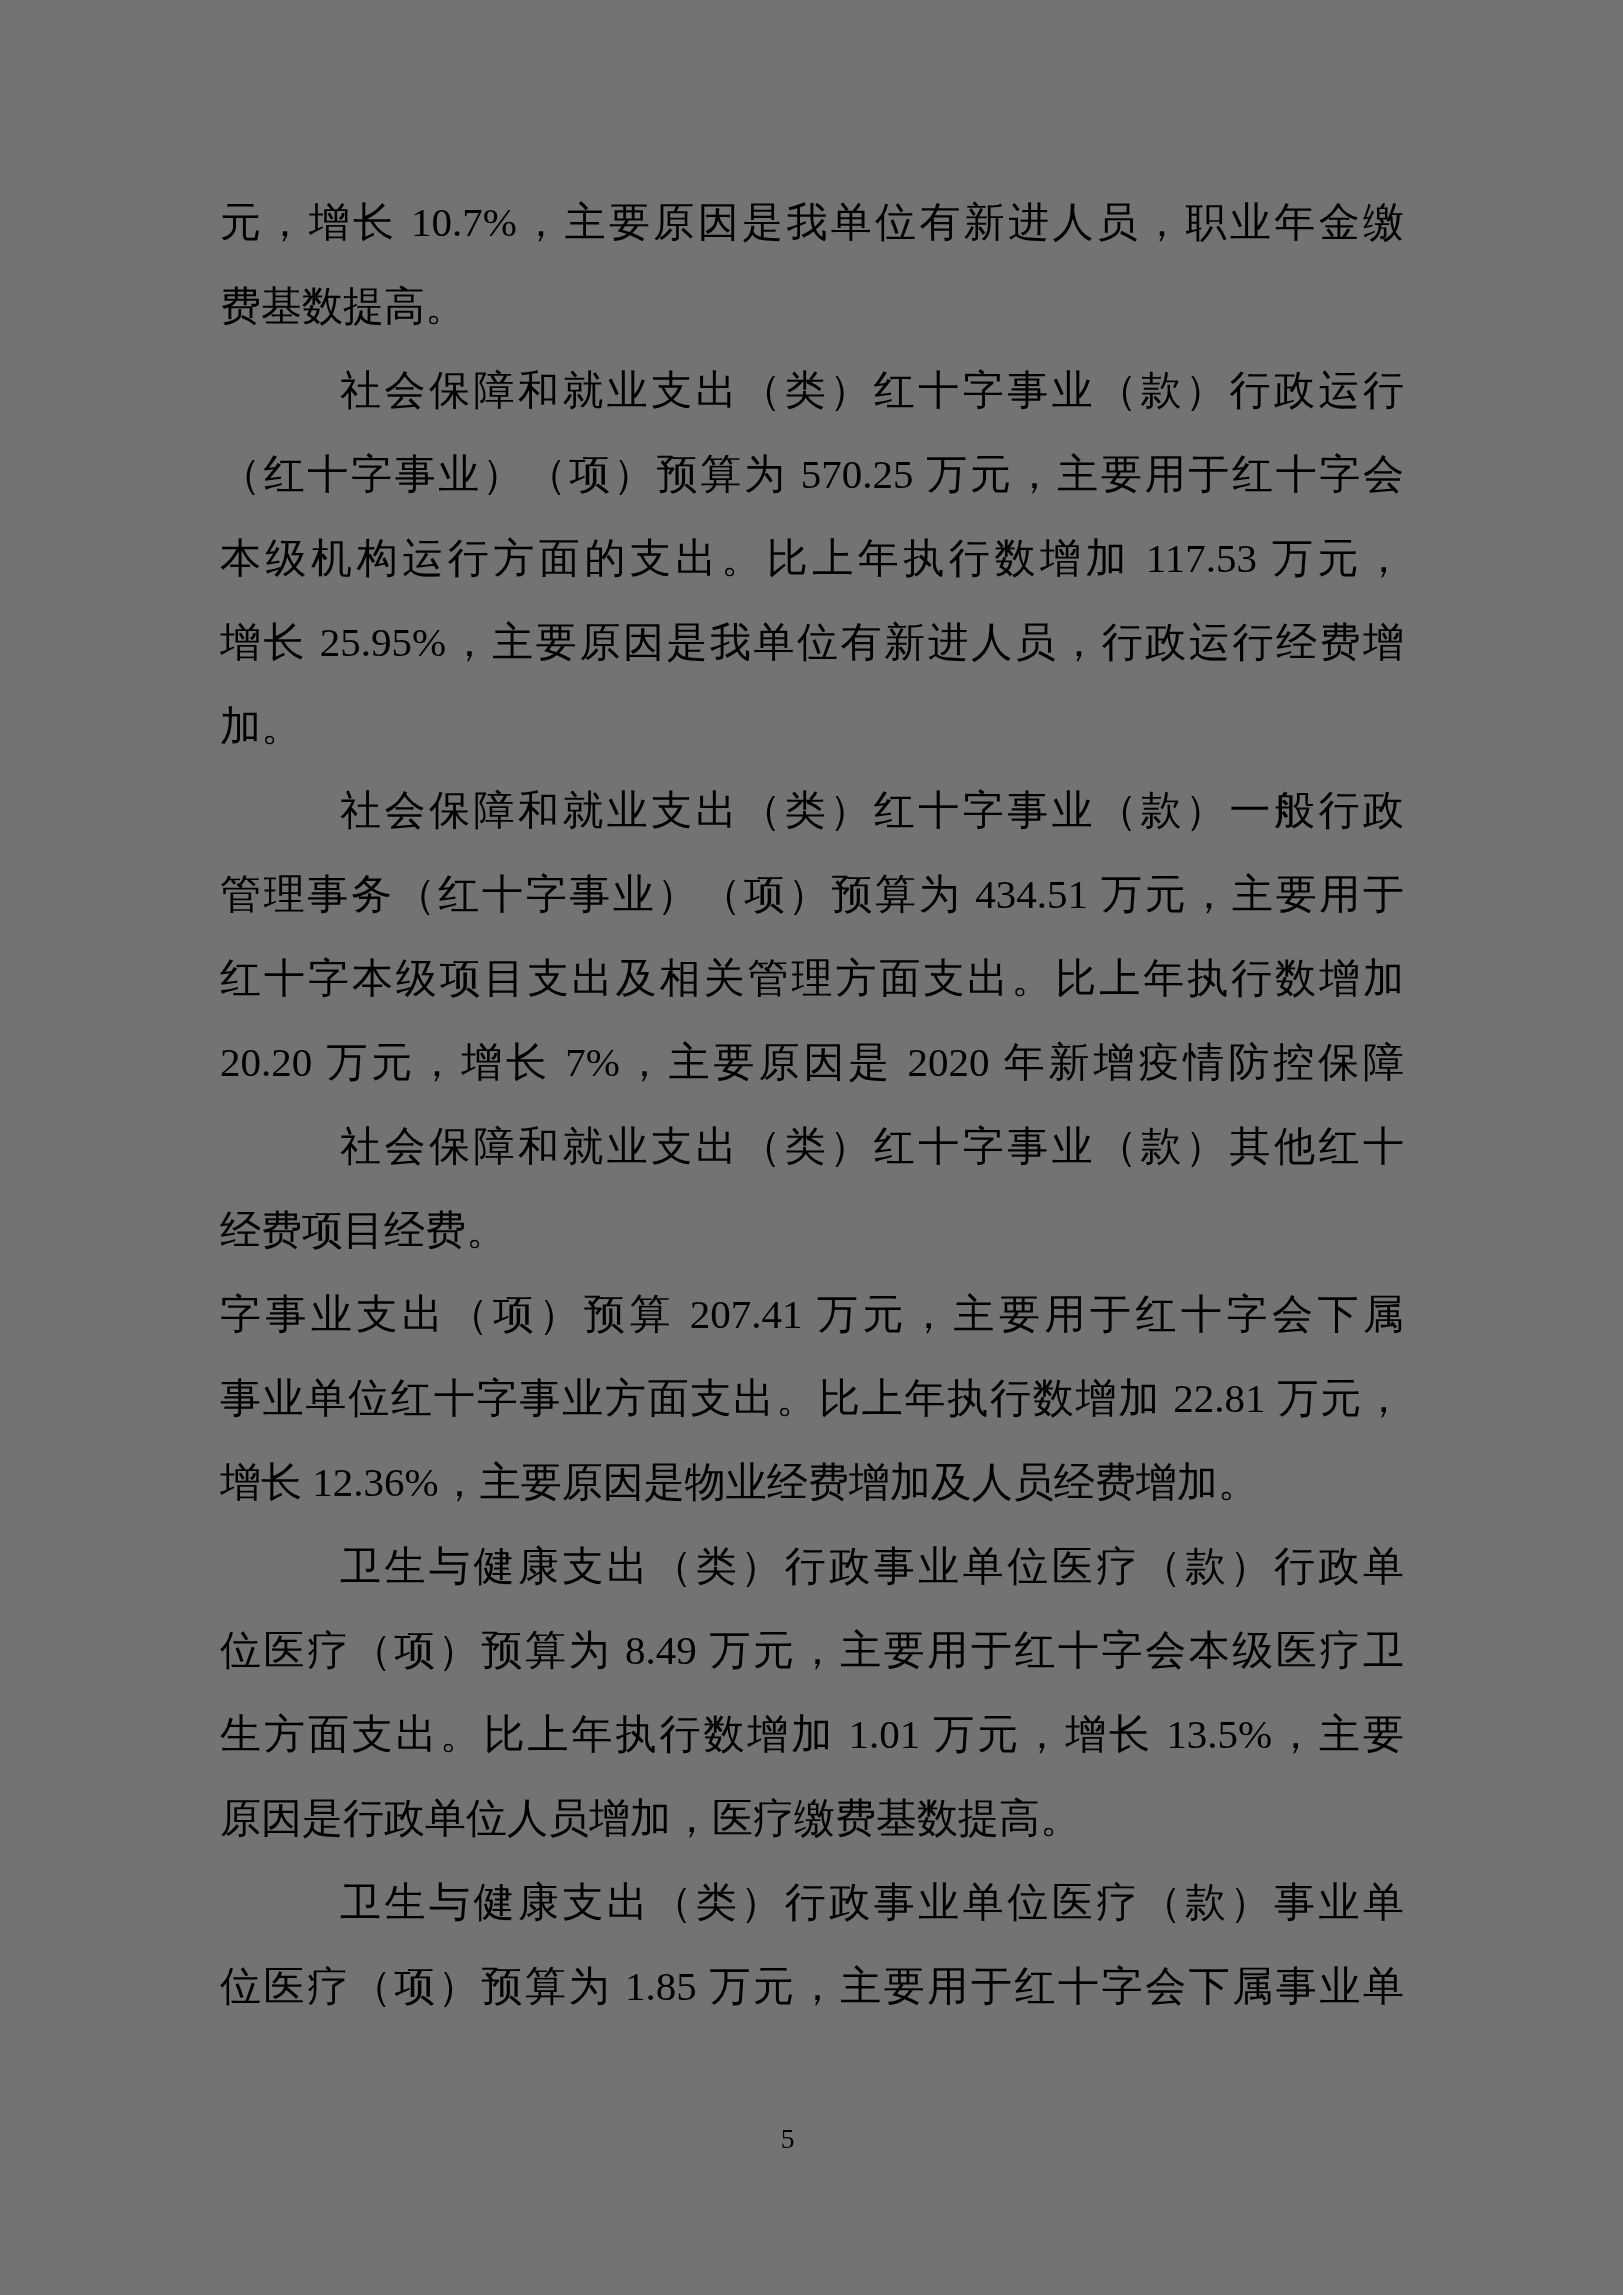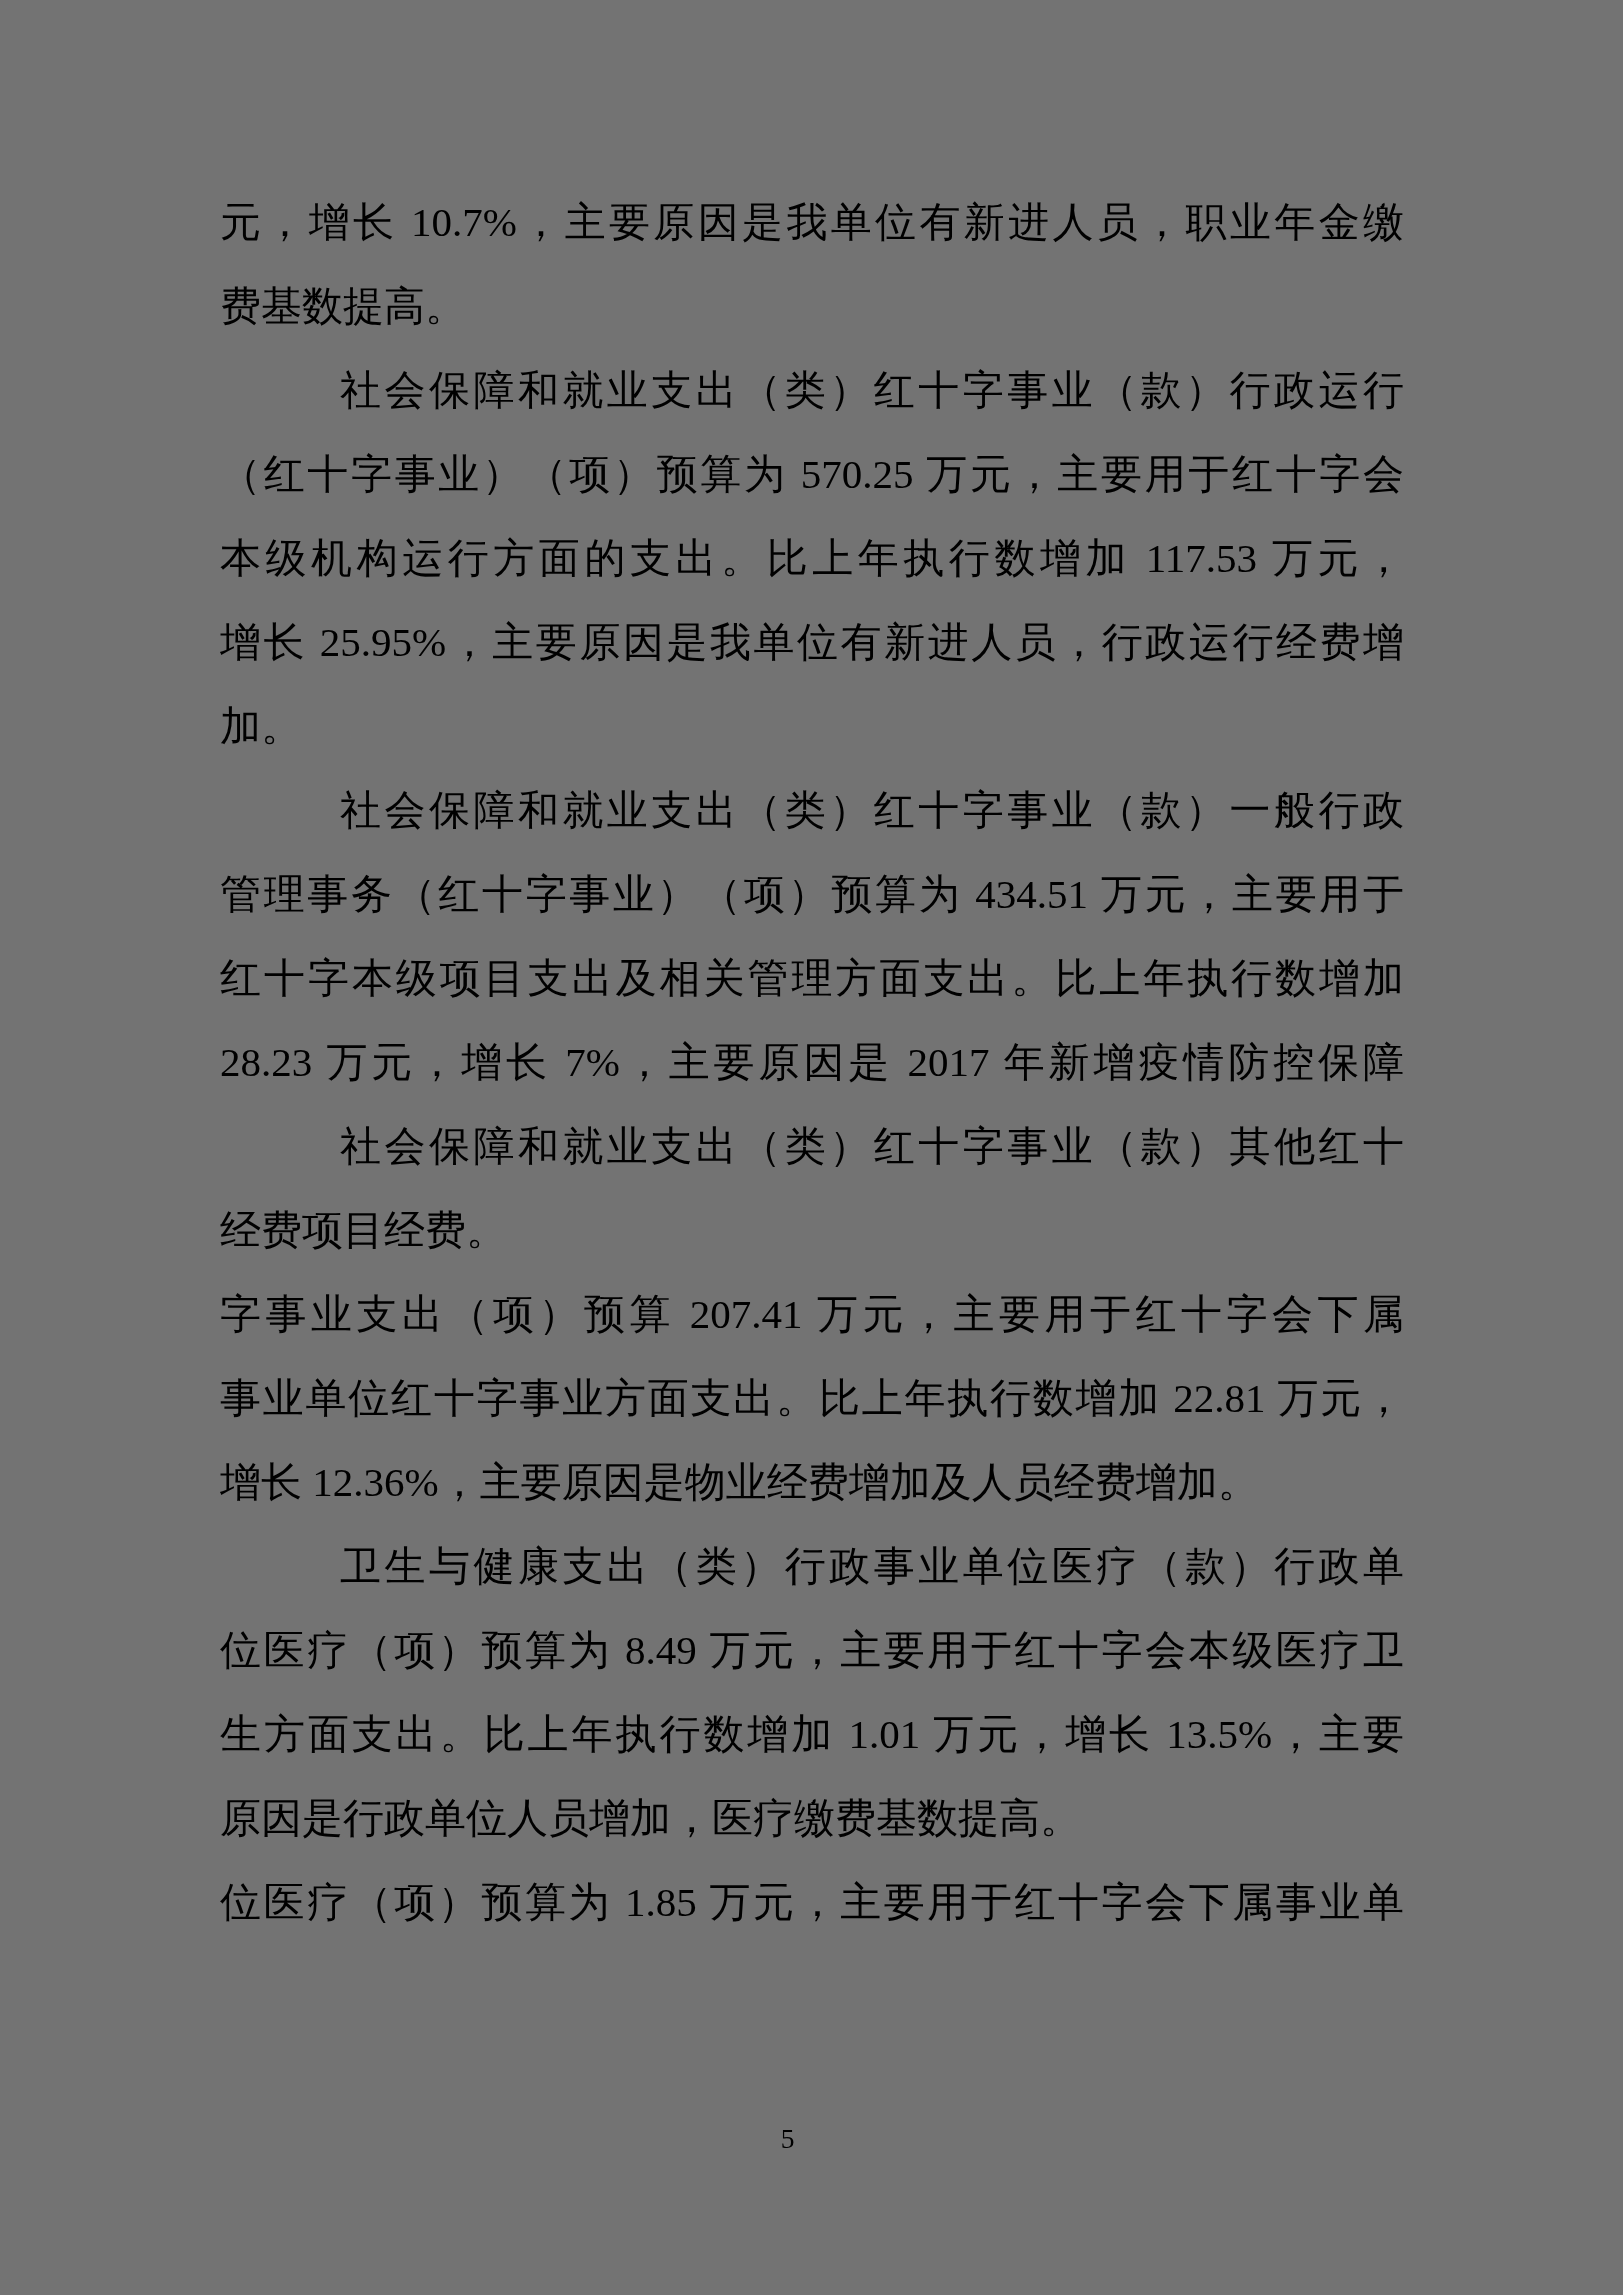--- a/index.html
+++ b/index.html
@@ -60,29 +60,30 @@
       <div class="line">元，增长 10.7%，主要原因是我单位有新进人员，职业年金缴</div>
       <div class="line para-end">费基数提高。</div>
       <div class="line indent">社会保障和就业支出（类）红十字事业（款）行政运行</div>
       <div class="line">（红十字事业）（项）预算为 570.25 万元，主要用于红十字会</div>
       <div class="line">本级机构运行方面的支出。比上年执行数增加 117.53 万元，</div>
       <div class="line">增长 25.95%，主要原因是我单位有新进人员，行政运行经费增</div>
       <div class="line para-end">加。</div>
       <div class="line indent">社会保障和就业支出（类）红十字事业（款）一般行政</div>
       <div class="line">管理事务（红十字事业）（项）预算为 434.51 万元，主要用于</div>
       <div class="line">红十字本级项目支出及相关管理方面支出。比上年执行数增加</div>
-      <div class="line">28.23 万元，增长 7%，主要原因是 2017 年新增疫情防控保障</div>
+      <div class="line">20.20 万元，增长 7%，主要原因是 2020 年新增疫情防控保障</div>
       <div class="line indent">社会保障和就业支出（类）红十字事业（款）其他红十</div>
       <div class="line para-end">经费项目经费。</div>
       <div class="line">字事业支出（项）预算 207.41 万元，主要用于红十字会下属</div>
       <div class="line">事业单位红十字事业方面支出。比上年执行数增加 22.81 万元，</div>
       <div class="line para-end">增长 12.36%，主要原因是物业经费增加及人员经费增加。</div>
       <div class="line indent">卫生与健康支出（类）行政事业单位医疗（款）行政单</div>
       <div class="line">位医疗（项）预算为 8.49 万元，主要用于红十字会本级医疗卫</div>
       <div class="line">生方面支出。比上年执行数增加 1.01 万元，增长 13.5%，主要</div>
       <div class="line para-end">原因是行政单位人员增加，医疗缴费基数提高。</div>
+      <div class="line indent">卫生与健康支出（类）行政事业单位医疗（款）事业单</div>
       <div class="line">位医疗（项）预算为 1.85 万元，主要用于红十字会下属事业单</div>
     </main>
   <footer class="page-footer">
     <span class="page-number">5</span>
   </footer>
 </div>
 
 
 </body></html>

